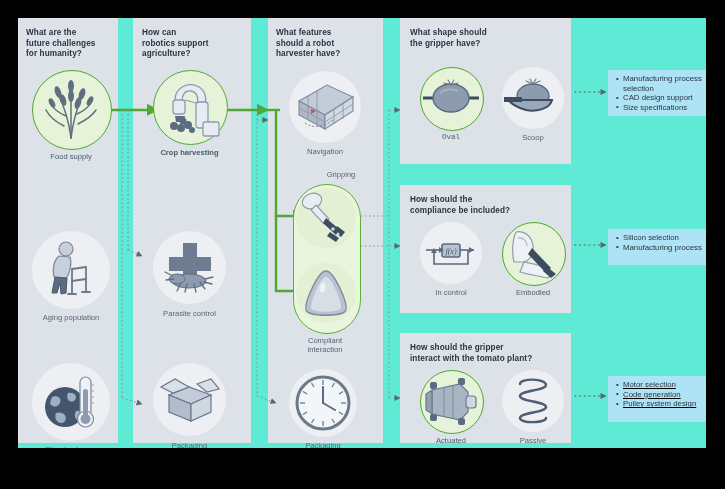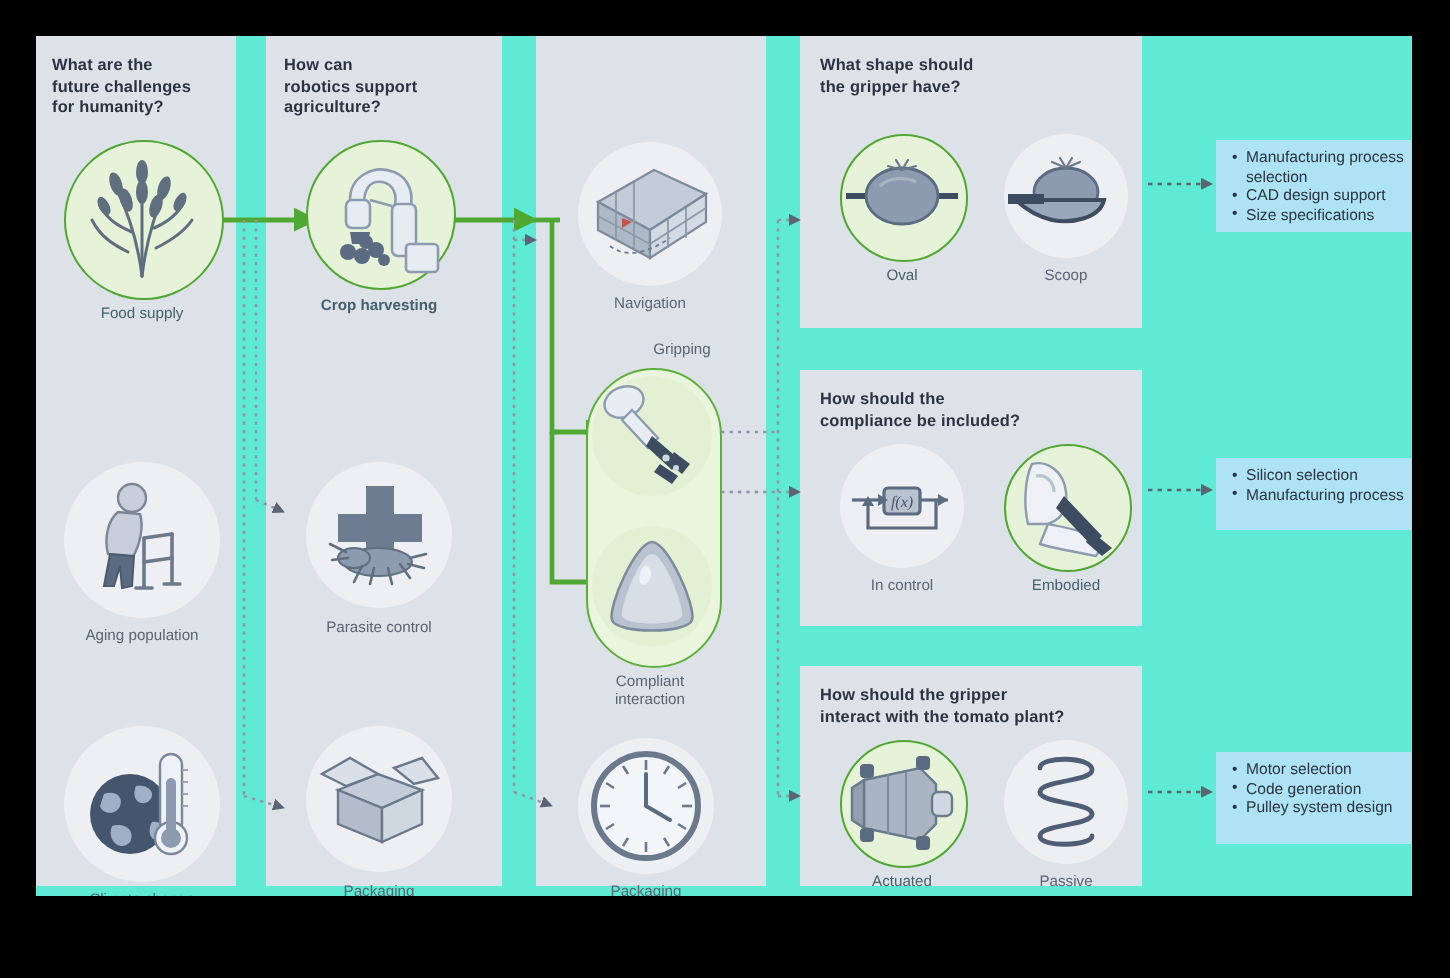--- a/index.html
+++ b/index.html
@@ -235,20 +235,25 @@
           <path d="M16,32 L36,24 L58,32 L38,41 z" fill="#c3ccd8"></path>
           <path d="M16,32 L38,41 L38,58 L16,49 z" fill="#b2bccb"></path>
           <path d="M38,41 L58,32 L58,49 L38,58 z" fill="#cfd7e1"></path>
           <path d="M36,24 L22,16 L8,24 L20,30 z" fill="#d9e0e8"></path>
           <path d="M44,21 L58,16 L66,26 L54,29 z" fill="#d9e0e8"></path>
         </g>
       </svg>
       <div class="cap" style="left:-12px;top:78px;width:97px;">Packaging</div>
     </div>
 
+    <div class="q" style="left:258px;top:10px;width:106px;">
+      <span style="white-space:pre-line;">What features
+should a robot
+harvester have?</span>
+    </div>
 
     <div class="node" style="left:271px;top:53px;">
       <div class="disc" style="left:0;top:0;width:72px;height:72px;"></div>
       <svg class="icon" width="72" height="72" viewBox="0 0 72 72">
         <g stroke="#7e8b9c" stroke-width="1.1" fill="#c3ccd8">
           <path d="M10,30 L38,14 L64,26 L36,44 z"></path>
           <path d="M10,30 L36,44 L36,58 L10,44 z" fill="#aeb9c8"></path>
           <path d="M36,44 L64,26 L64,40 L36,58 z" fill="#d2dae3"></path>
         </g>
         <g stroke="#8d98a8" stroke-width="0.9" fill="none">
@@ -342,21 +347,21 @@
         </g>
         <ellipse cx="31" cy="31" rx="18" ry="14" fill="#8d9bb0" stroke="#5b6b82" stroke-width="1.4"></ellipse>
         <g stroke="#6b798c" stroke-width="1.1" fill="none" stroke-linecap="round">
           <path d="M31,18 L28,13"></path>
             <path d="M31,18 L34,13"></path>
             <path d="M31,18 L24,16"></path>
             <path d="M31,18 L38,16"></path>
         </g>
         <path d="M20,26 C24,22 32,21 38,24" stroke="#a9b5c4" stroke-width="1.6" fill="none"></path>
       </svg>
-      <div class="cap green" style="left:-12px;top:66px;width:86px;">Oval</div>
+      <div class="cap green" style="left:-12px;top:66px;width:86px;font-family:Liberation Mono, monospace;">Oval</div>
     </div>
 
     <div class="node" style="left:484px;top:49px;">
       <div class="disc" style="left:0;top:0;width:62px;height:62px;"></div>
       <svg class="icon" width="62" height="62" viewBox="0 0 62 62">
         <ellipse cx="31" cy="29" rx="16" ry="12" fill="#8d9bb0" stroke="#5b6b82" stroke-width="1.4"></ellipse>
         <g stroke="#6b798c" stroke-width="1.1" fill="none" stroke-linecap="round">
           <path d="M31,17 L28,12"></path>
             <path d="M31,17 L34,12"></path>
             <path d="M31,17 L24,14"></path>
@@ -456,21 +461,21 @@
         <g stroke="#4e5e74" stroke-width="2.4" fill="none" stroke-linecap="round">
           <path d="M18,14 C18,8 44,8 44,15 C44,21 18,20 18,26"></path>
           <path d="M18,26 C18,32 44,31 44,37"></path>
           <path d="M44,37 C44,43 18,42 18,48"></path>
           <path d="M18,48 C18,54 44,53 44,48"></path>
         </g>
       </svg>
       <div class="cap" style="left:-12px;top:66px;width:86px;">Passive</div>
     </div>
 
-    <div class="bluebox" style="left:590px;top:358px;width:116px;height:46px;">
+    <div class="bluebox" style="left:590px;top:358px;width:116px;height:46px;text-decoration:underline;">
       <ul>
         <li>Motor selection</li>
         <li>Code generation</li>
         <li>Pulley system design</li>
       </ul>
     </div>
 
   </div>
 </div>
 

